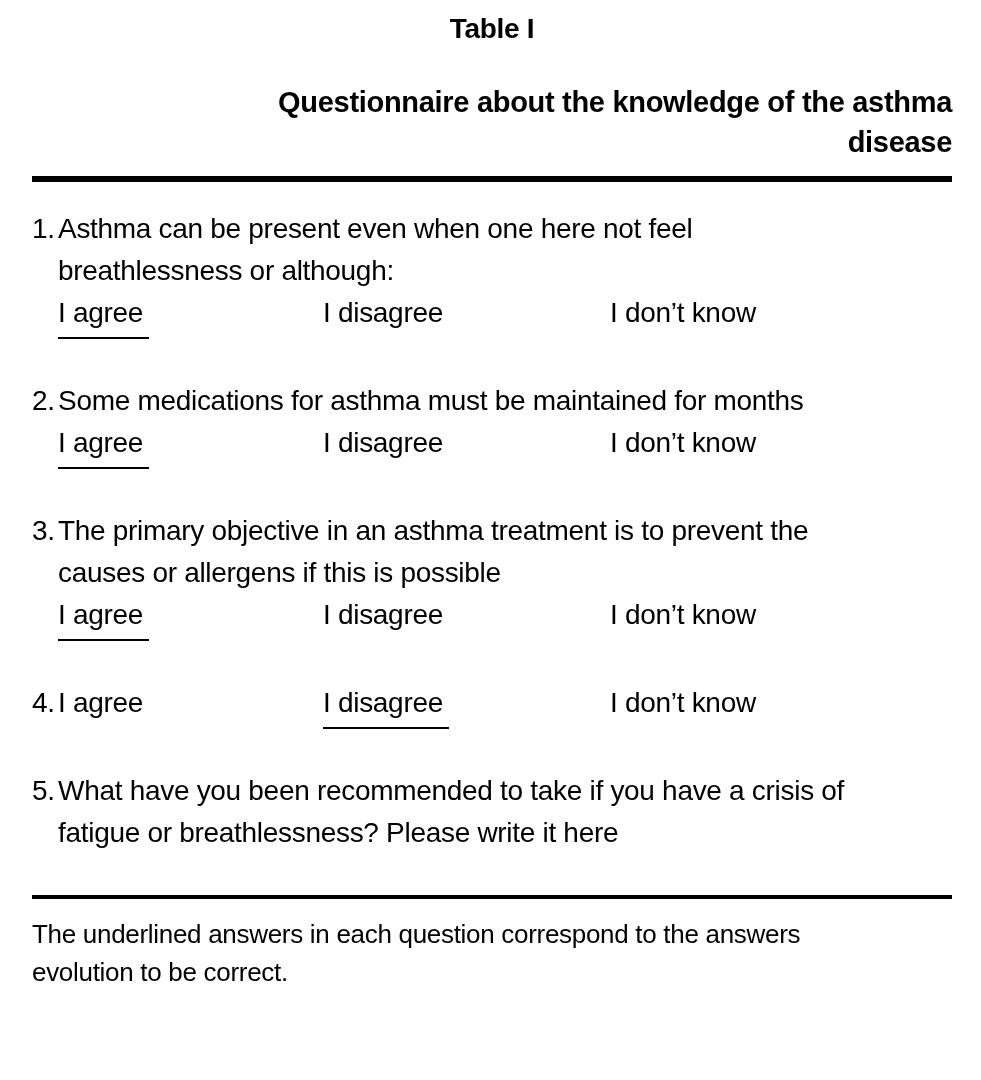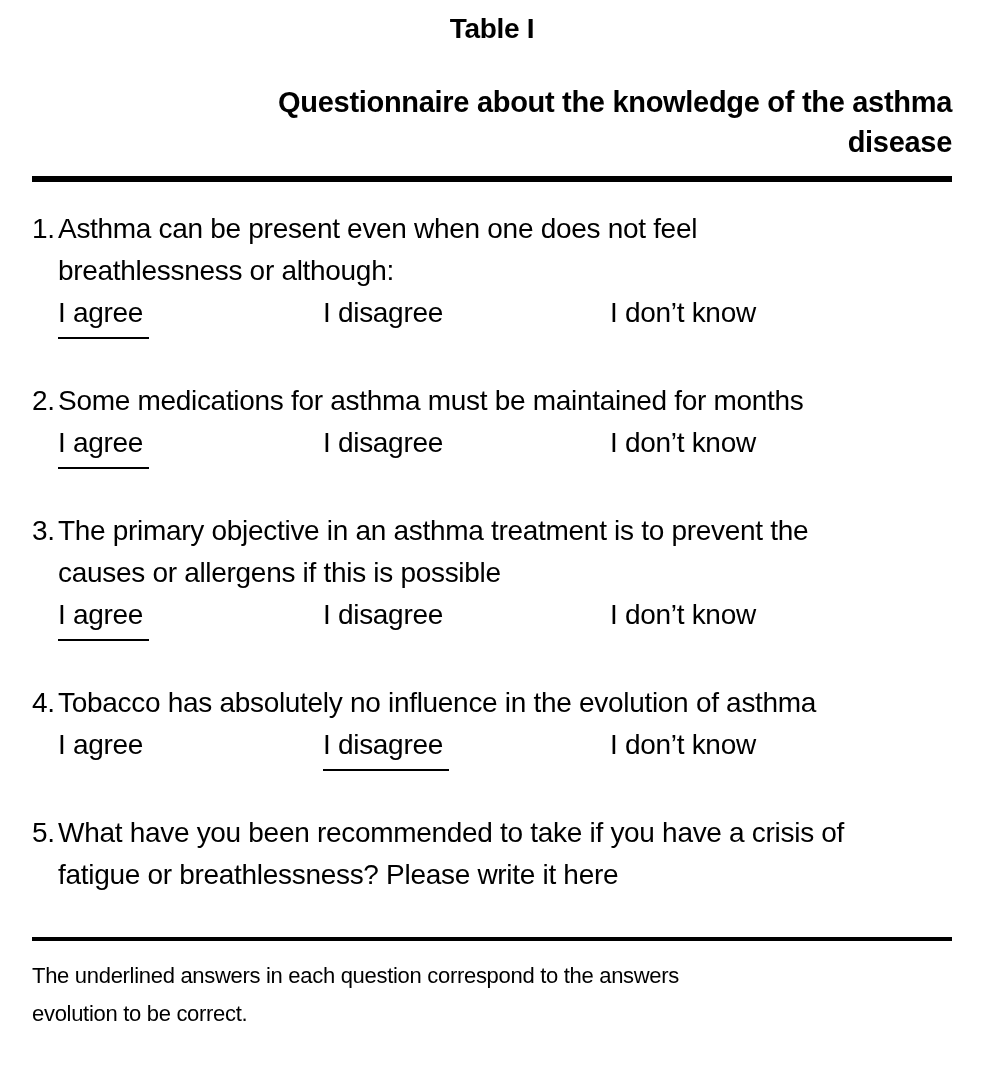--- a/index.html
+++ b/index.html
@@ -66,21 +66,21 @@
   .opt { white-space: nowrap; }
   .opt-0 { width: 265px; }
   .opt-1 { width: 287px; }
   .opt-label { display: inline-block; }
   .opt-label.underlined {
     border-bottom: 2px solid #000000;
     padding-bottom: 3px;
     padding-right: 6px;
   }
   .footnote {
-    font-size: 22px;
+    font-size: 26px;
     line-height: 38px;
     margin-top: 16px;
   }
 </style>
 </head>
 <body>
 
 <div class="doc">
   <div class="table-label">Table I</div>
 
@@ -88,21 +88,21 @@
       <div>Questionnaire about the knowledge of the asthma</div>
       <div>disease</div>
     </div>
 
   <hr class="rule rule-top">
 
   <div class="questions" id="questions">
       <div class="question">
         <span class="q-num">1.</span>
         <div class="q-body">
-          <div class="q-line">Asthma can be present even when one does not feel</div>
+          <div class="q-line">Asthma can be present even when one here not feel</div>
           <div class="q-line">breathlessness or although:</div>
           <div class="options">
             <span class="opt opt-0"><span class="opt-label underlined">I agree</span></span>
             <span class="opt opt-1"><span class="opt-label">I disagree</span></span>
             <span class="opt opt-2"><span class="opt-label">I don’t know</span></span>
           </div>
         </div>
       </div>
       <div class="question">
         <span class="q-num">2.</span>
@@ -123,21 +123,20 @@
           <div class="options">
             <span class="opt opt-0"><span class="opt-label underlined">I agree</span></span>
             <span class="opt opt-1"><span class="opt-label">I disagree</span></span>
             <span class="opt opt-2"><span class="opt-label">I don’t know</span></span>
           </div>
         </div>
       </div>
       <div class="question">
         <span class="q-num">4.</span>
         <div class="q-body">
-          <div class="q-line">Tobacco has absolutely no influence in the evolution of asthma</div>
           <div class="options">
             <span class="opt opt-0"><span class="opt-label">I agree</span></span>
             <span class="opt opt-1"><span class="opt-label underlined">I disagree</span></span>
             <span class="opt opt-2"><span class="opt-label">I don’t know</span></span>
           </div>
         </div>
       </div>
       <div class="question">
         <span class="q-num">5.</span>
         <div class="q-body">

